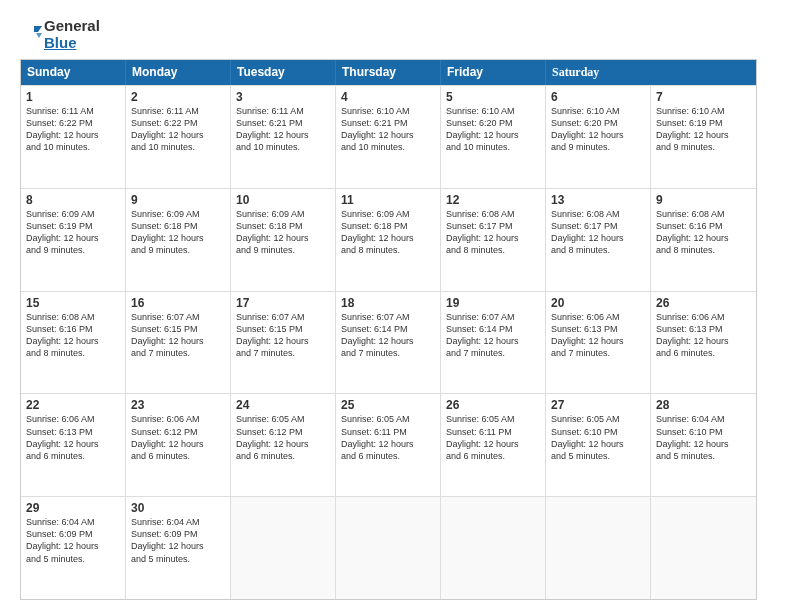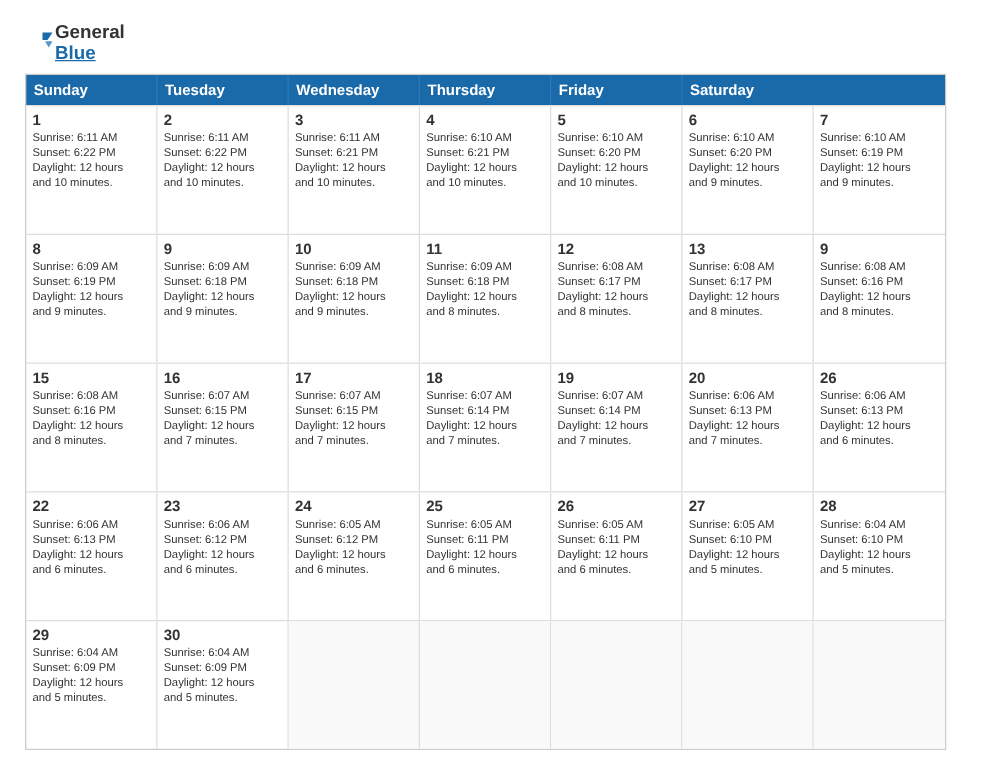--- a/index.html
+++ b/index.html
@@ -52,21 +52,21 @@
       grid-template-columns: repeat(7, 1fr);
       background: #1a6aaa;
     }
     .cal-header-cell {
       color: #fff;
       font-size: 12px;
       font-weight: bold;
       padding: 5px 6px;
       border-right: 1px solid #2a7abb;
     }
-    .cal-header-cell:last-child { border-right: none; }
+    .cal-header-cell:last-child { border-right: none; font-family: Liberation Serif, serif; }
     .cal-body {
       flex: 1;
       display: flex;
       flex-direction: column;
     }
     .cal-row {
       display: grid;
       grid-template-columns: repeat(7, 1fr);
       flex: 1;
       border-top: 1px solid #ddd;
@@ -114,22 +114,22 @@
 </div>
     <div class="title-block">
       <div class="month-title"></div>
       <div class="location"></div>
     </div>
   </div>
 
   <div class="calendar">
     <div class="cal-header-row">
     <div class="cal-header-cell">Sunday</div>
+        <div class="cal-header-cell">Monday</div>
         <div class="cal-header-cell">Tuesday</div>
-        <div class="cal-header-cell">Wednesday</div>
         <div class="cal-header-cell">Thursday</div>
         <div class="cal-header-cell">Friday</div>
         <div class="cal-header-cell">Saturday</div>
       </div>
     <div class="cal-body">
     <div class="cal-row">
           <div class="cal-cell"><span class="day-num">1</span><span class="cell-text">Sunrise: 6:11 AM<br>Sunset: 6:22 PM<br>Daylight: 12 hours<br>and 10 minutes.</span></div>
           <div class="cal-cell"><span class="day-num">2</span><span class="cell-text">Sunrise: 6:11 AM<br>Sunset: 6:22 PM<br>Daylight: 12 hours<br>and 10 minutes.</span></div>
           <div class="cal-cell"><span class="day-num">3</span><span class="cell-text">Sunrise: 6:11 AM<br>Sunset: 6:21 PM<br>Daylight: 12 hours<br>and 10 minutes.</span></div>
           <div class="cal-cell"><span class="day-num">4</span><span class="cell-text">Sunrise: 6:10 AM<br>Sunset: 6:21 PM<br>Daylight: 12 hours<br>and 10 minutes.</span></div>

